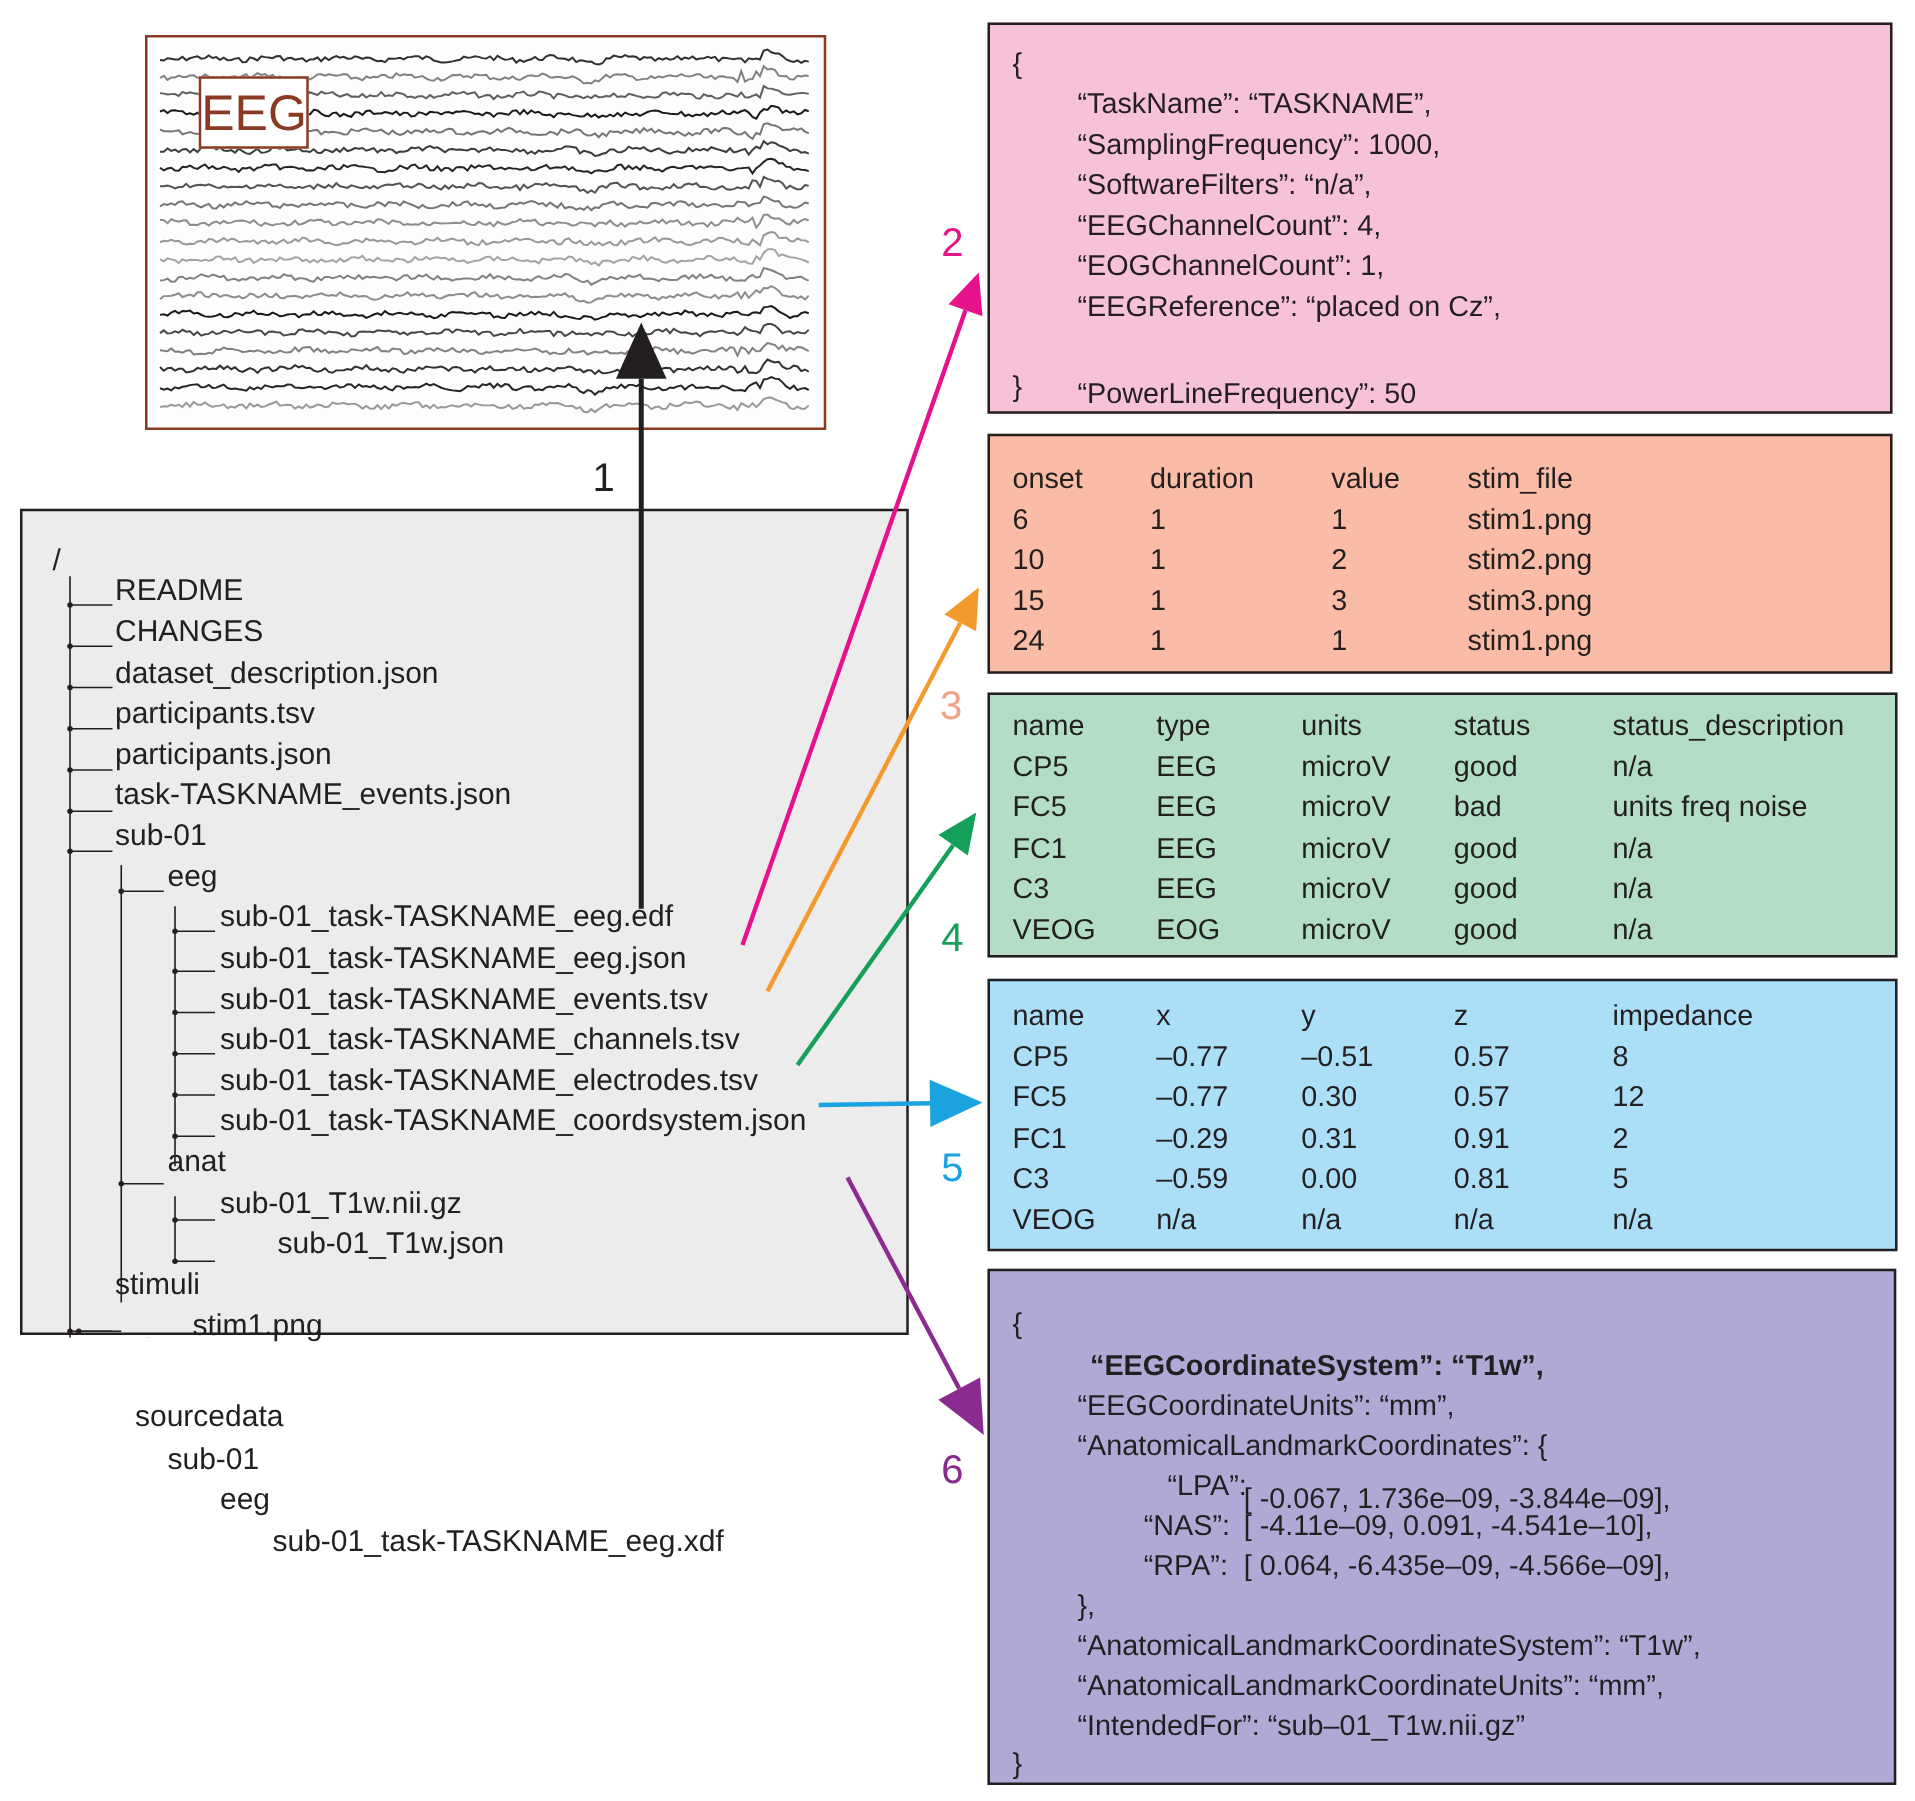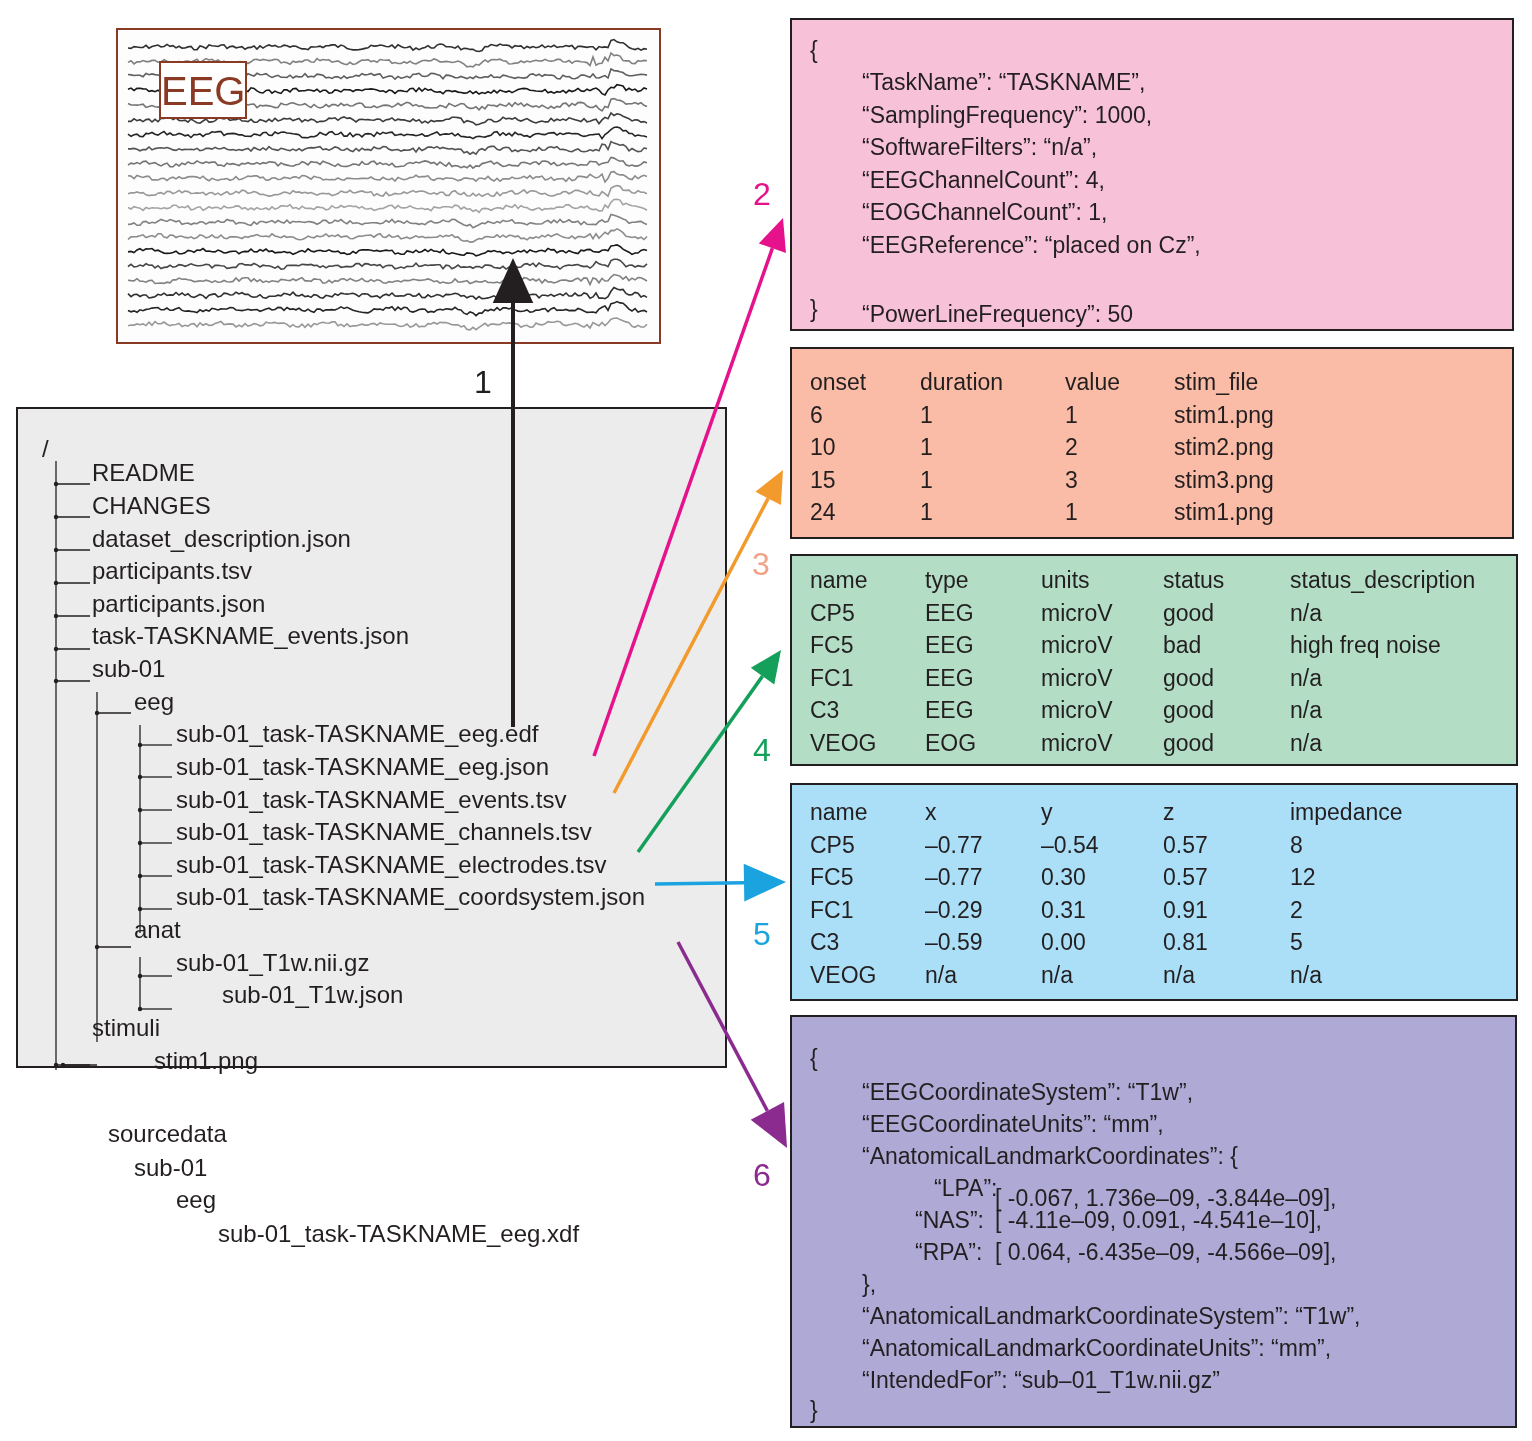--- a/index.html
+++ b/index.html
@@ -231,21 +231,21 @@
       <td>EEG</td>
       <td>microV</td>
       <td>good</td>
       <td>n/a</td>
     </tr>
     <tr>
       <td>FC5</td>
       <td>EEG</td>
       <td>microV</td>
       <td>bad</td>
-      <td>high freq noise</td>
+      <td>units freq noise</td>
     </tr>
     <tr>
       <td>FC1</td>
       <td>EEG</td>
       <td>microV</td>
       <td>good</td>
       <td>n/a</td>
     </tr>
     <tr>
       <td>C3</td>
@@ -271,21 +271,21 @@
         <tr>
       <td style="width:115px">name</td>
       <td style="width:116px">x</td>
       <td style="width:122px">y</td>
       <td style="width:127px">z</td>
       <td>impedance</td>
     </tr>
     <tr>
       <td>CP5</td>
       <td>–0.77</td>
-      <td>–0.54</td>
+      <td>–0.51</td>
       <td>0.57</td>
       <td>8</td>
     </tr>
     <tr>
       <td>FC5</td>
       <td>–0.77</td>
       <td>0.30</td>
       <td>0.57</td>
       <td>12</td>
     </tr>
@@ -309,21 +309,21 @@
       <td>n/a</td>
       <td>n/a</td>
       <td>n/a</td>
     </tr>
   </tbody>
     </table>
 </div>
 
 <div id="box-coord" class="box">
   <div class="code-line" style="left:18px; top:25px;">{</div>
-  <div class="code-line" style="left:70px; top:59px;">“EEGCoordinateSystem”: “T1w”,</div>
+  <div class="code-line" style="left:80px; top:59px;font-weight:bold;">“EEGCoordinateSystem”: “T1w”,</div>
   <div class="code-line" style="left:70px; top:91px;">“EEGCoordinateUnits”: “mm”,</div>
   <div class="code-line" style="left:70px; top:123px;">“AnatomicalLandmarkCoordinates”: {</div>
   <div class="code-line" style="left:123px; top:155px;margin-left:19px;">“LPA”:</div>
   <div class="code-line" style="left:203px; top:155px;margin-top:10px;">[ -0.067, 1.736e–09, -3.844e–09],</div>
   <div class="code-line" style="left:123px; top:187px;">“NAS”:</div>
   <div class="code-line" style="left:203px; top:187px;">[ -4.11e–09, 0.091, -4.541e–10],</div>
   <div class="code-line" style="left:123px; top:219px;">“RPA”:</div>
   <div class="code-line" style="left:203px; top:219px;">[ 0.064, -6.435e–09, -4.566e–09],</div>
   <div class="code-line" style="left:70px; top:251px;">},</div>
   <div class="code-line" style="left:70px; top:283px;">“AnatomicalLandmarkCoordinateSystem”: “T1w”,</div>

